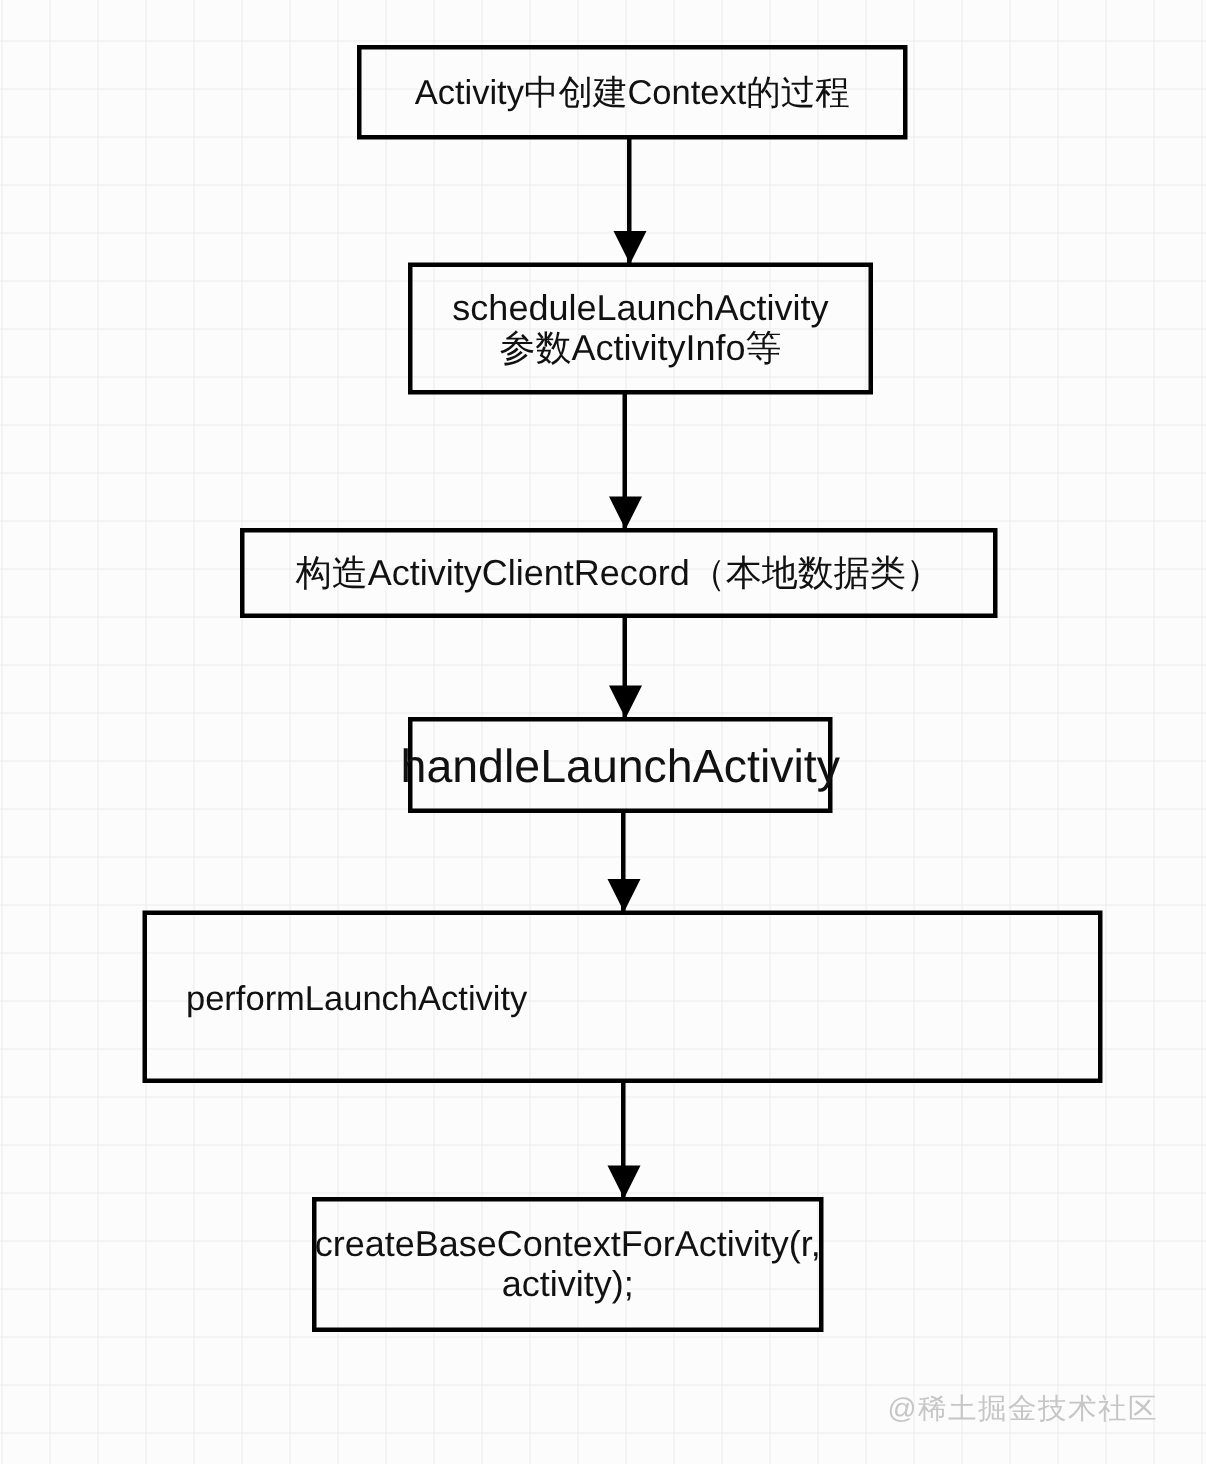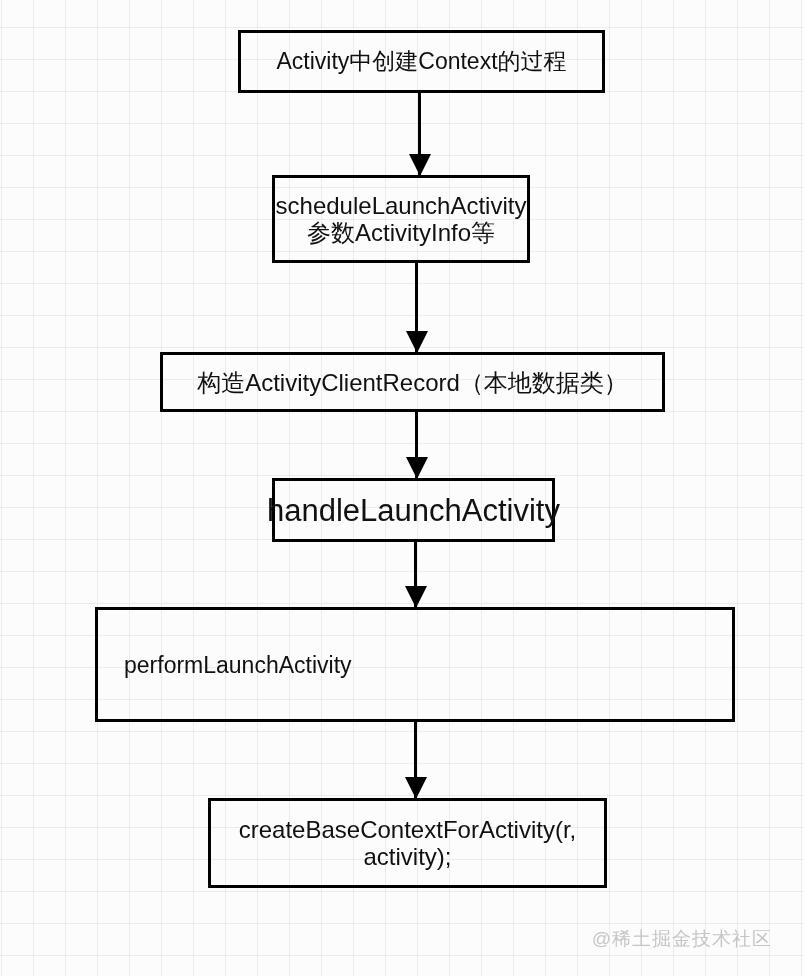--- a/index.html
+++ b/index.html
@@ -29,36 +29,36 @@
     align-items: center;
     justify-content: center;
     text-align: right;
     font-size: 24px;
     line-height: 27px;
     color: #111111;
   }
   .node .ln { display: block; white-space: nowrap; }
 
   .node-title   { left: 238px; top: 30px;  width: 367px; height: 63px; font-size: 23px; }
-  .node-sched   { left: 272px; top: 175px; width: 258px; height: 88px; }
+  .node-sched   { left: 272px; top: 175px; width: 310px; height: 88px; }
   .node-record  { left: 160px; top: 352px; width: 505px; height: 60px; }
   .node-handle  { left: 272px; top: 478px; width: 283px; height: 64px; font-size: 31px; }
   .node-perform {
     left: 95px; top: 607px; width: 640px; height: 115px;
     font-size: 23px; line-height: 26px;
     padding: 0 26px;
     align-items: center;
     text-align: center;
   }
   .node-perform .row-split {
     display: flex;
     justify-content: space-between;
     width: 100%;
   }
-  .node-create  { left: 208px; top: 798px; width: 399px; height: 90px; }
+  .node-create  { left: 208px; top: 798px; width: 341px; height: 90px; }
 
   .arrow {
     position: absolute;
     width: 3px;
     background: #000000;
   }
   .arrow .head {
     position: absolute;
     bottom: 0;
     left: 50%;

